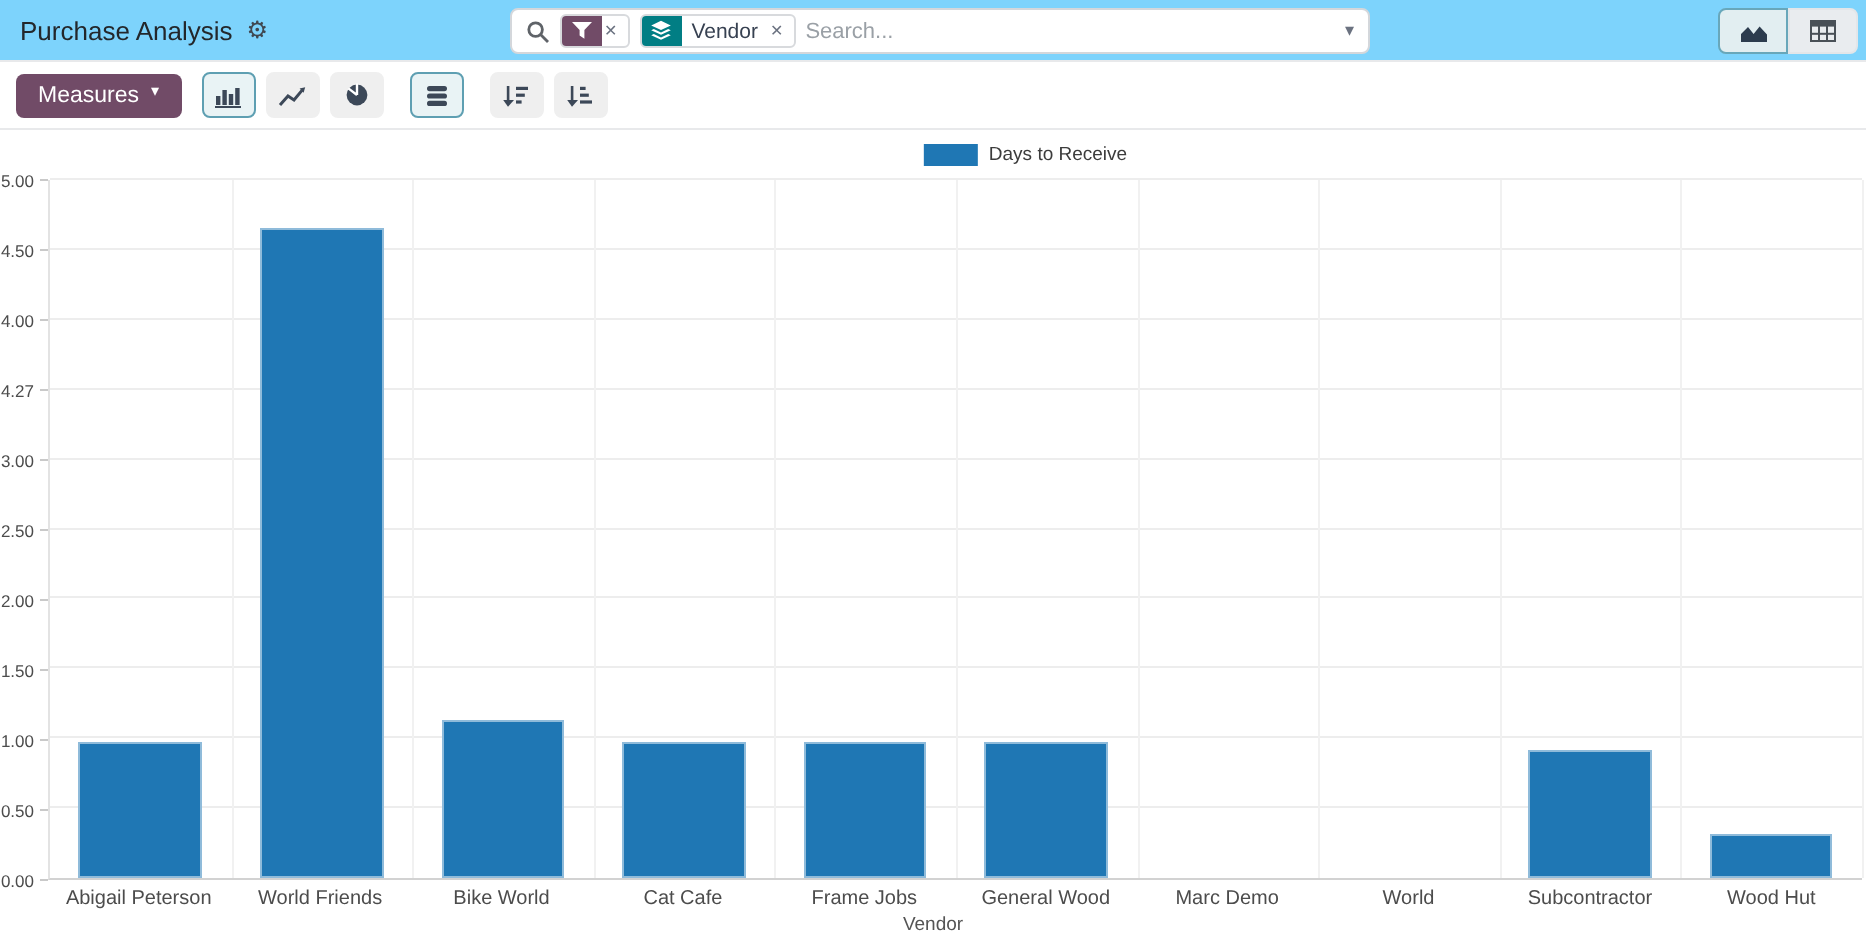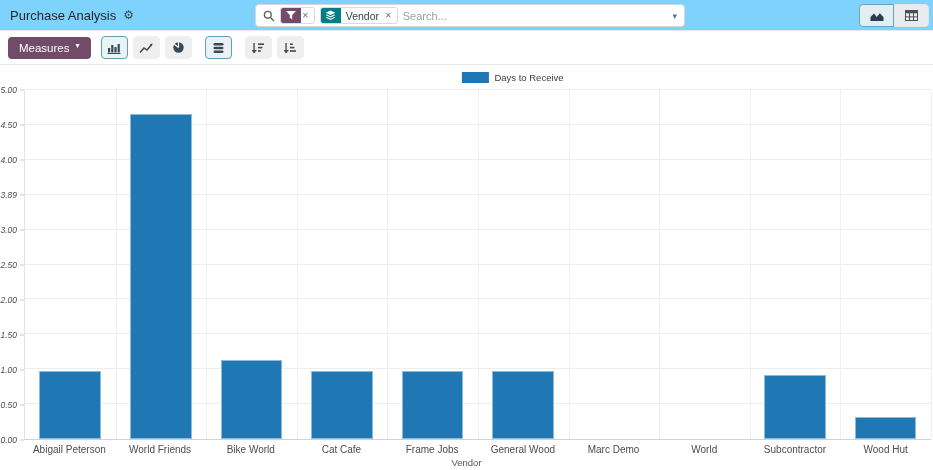--- a/index.html
+++ b/index.html
@@ -55,21 +55,21 @@
 
   
   .chart { position:relative; height:404px; background:#fff; }
   .legend { position:absolute; top:7px; left:50%; transform:translateX(-50%);
             display:flex; align-items:center; gap:6px; cursor:pointer;margin-left:46px; }
   .swatch { width:27px; height:11px; }
   .legend-label { font-size:9.5px; color:#3c3c3c; }
 
   .yaxis { position:absolute; left:0; top:25px; bottom:29px; width:24px; }
   .ylab { position:absolute; right:7px; transform:translateY(50%); font-size:8.5px;
-          color:#4c4c4c; line-height:1;font-style:italic; }
+          color:#4c4c4c; line-height:1; }
   .ytick { position:absolute; right:0; width:4px; height:1px; background:#c9c9c9;
            transform:translateY(50%); }
 
   .plot { position:absolute; left:24px; right:2px; top:25px; bottom:29px;
           border-left:1px solid #e3e3e3; border-bottom:1px solid #d2d2d2; }
   .hgrid { position:absolute; left:0; right:0; height:1px; background:#ededed; }
   .vgrid { position:absolute; top:0; bottom:0; width:1px; background:#f1f1f1; }
   .bar { position:absolute; bottom:0; box-shadow:inset 0 0 0 1px rgba(255,255,255,.5);
          cursor:pointer; }
 
@@ -230,21 +230,21 @@
       <div class="ylab" style="bottom: 20%;">1.00</div>
       <div class="ytick" style="bottom: 20%;"></div>
       <div class="ylab" style="bottom: 30%;">1.50</div>
       <div class="ytick" style="bottom: 30%;"></div>
       <div class="ylab" style="bottom: 40%;">2.00</div>
       <div class="ytick" style="bottom: 40%;"></div>
       <div class="ylab" style="bottom: 50%;">2.50</div>
       <div class="ytick" style="bottom: 50%;"></div>
       <div class="ylab" style="bottom: 60%;">3.00</div>
       <div class="ytick" style="bottom: 60%;"></div>
-      <div class="ylab" style="bottom: 70%;">3.89</div>
+      <div class="ylab" style="bottom: 70%;">4.27</div>
       <div class="ytick" style="bottom: 70%;"></div>
       <div class="ylab" style="bottom: 80%;">4.00</div>
       <div class="ytick" style="bottom: 80%;"></div>
       <div class="ylab" style="bottom: 90%;">4.50</div>
       <div class="ytick" style="bottom: 90%;"></div>
       <div class="ylab" style="bottom: 100%;">5.00</div>
       <div class="ytick" style="bottom: 100%;"></div>
     </div>
   <div class="plot">
       <div class="hgrid" style="bottom: 10%;"></div>

